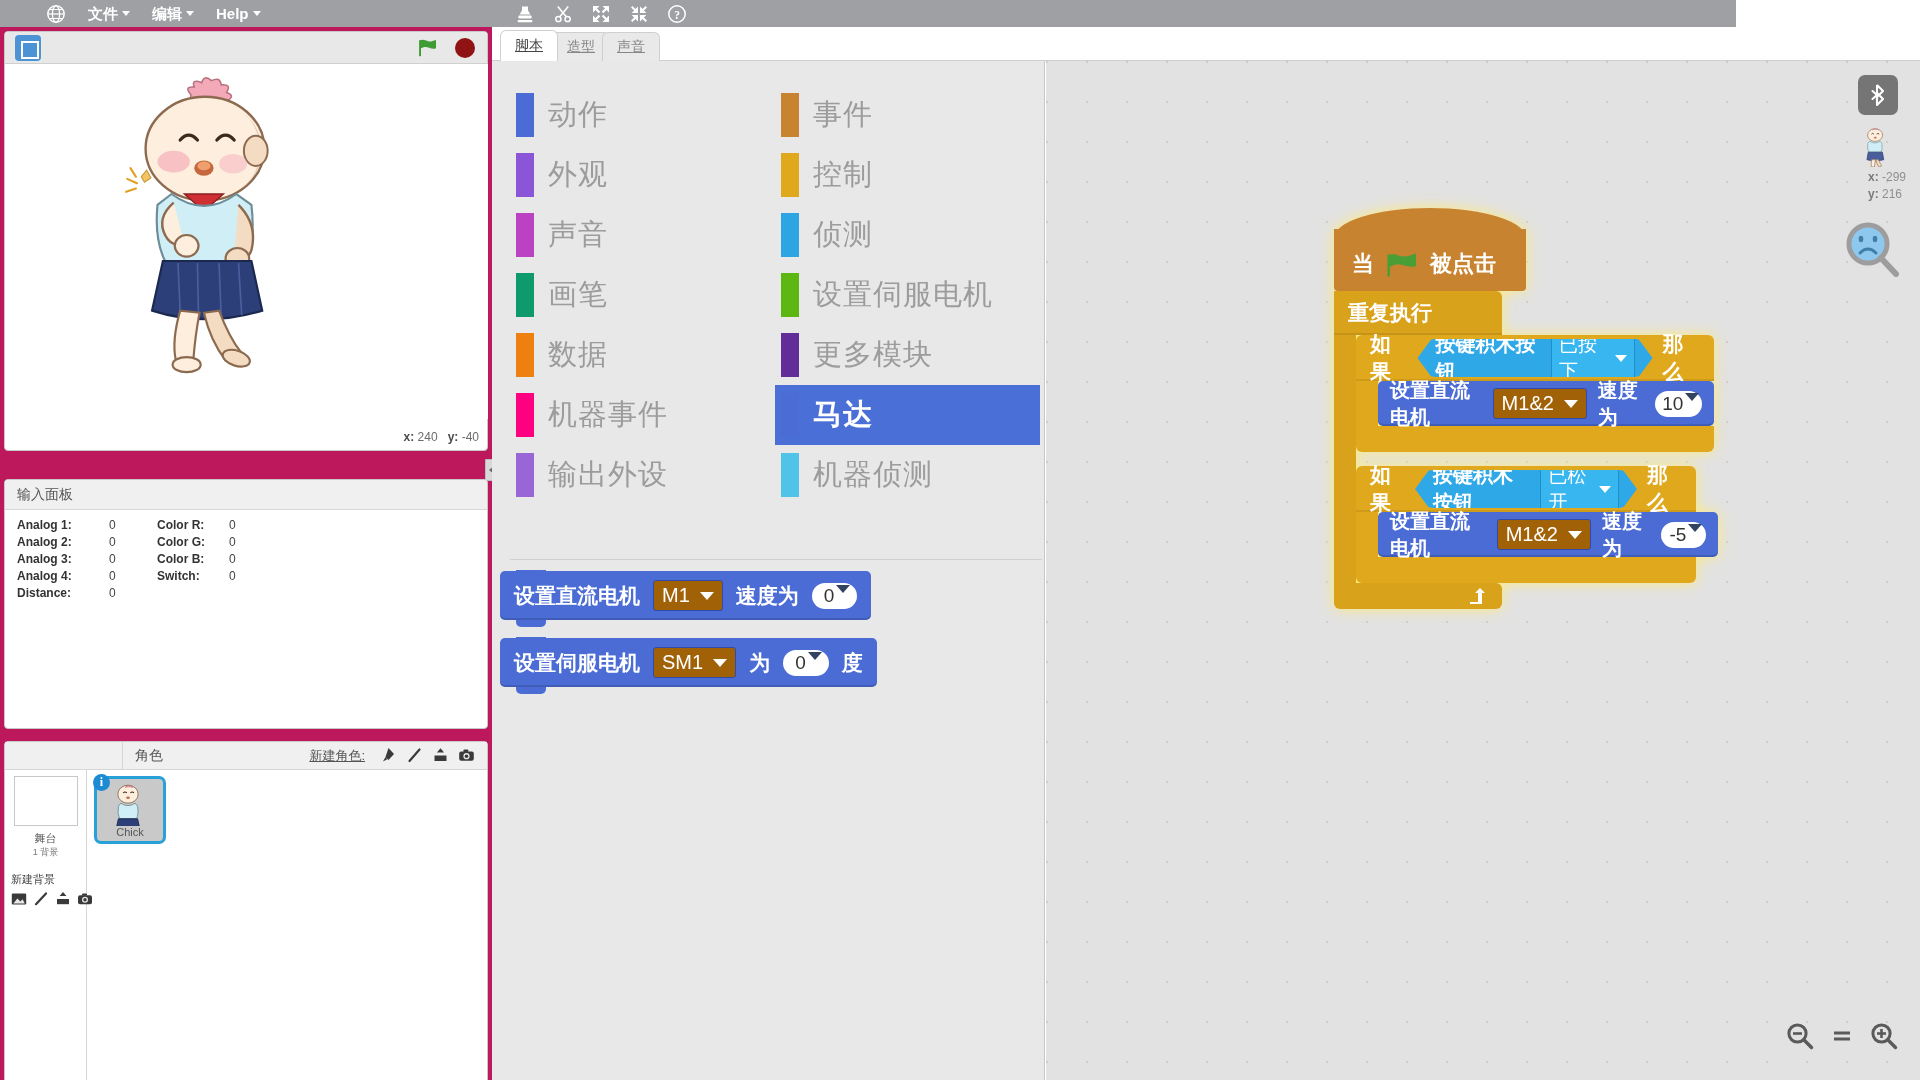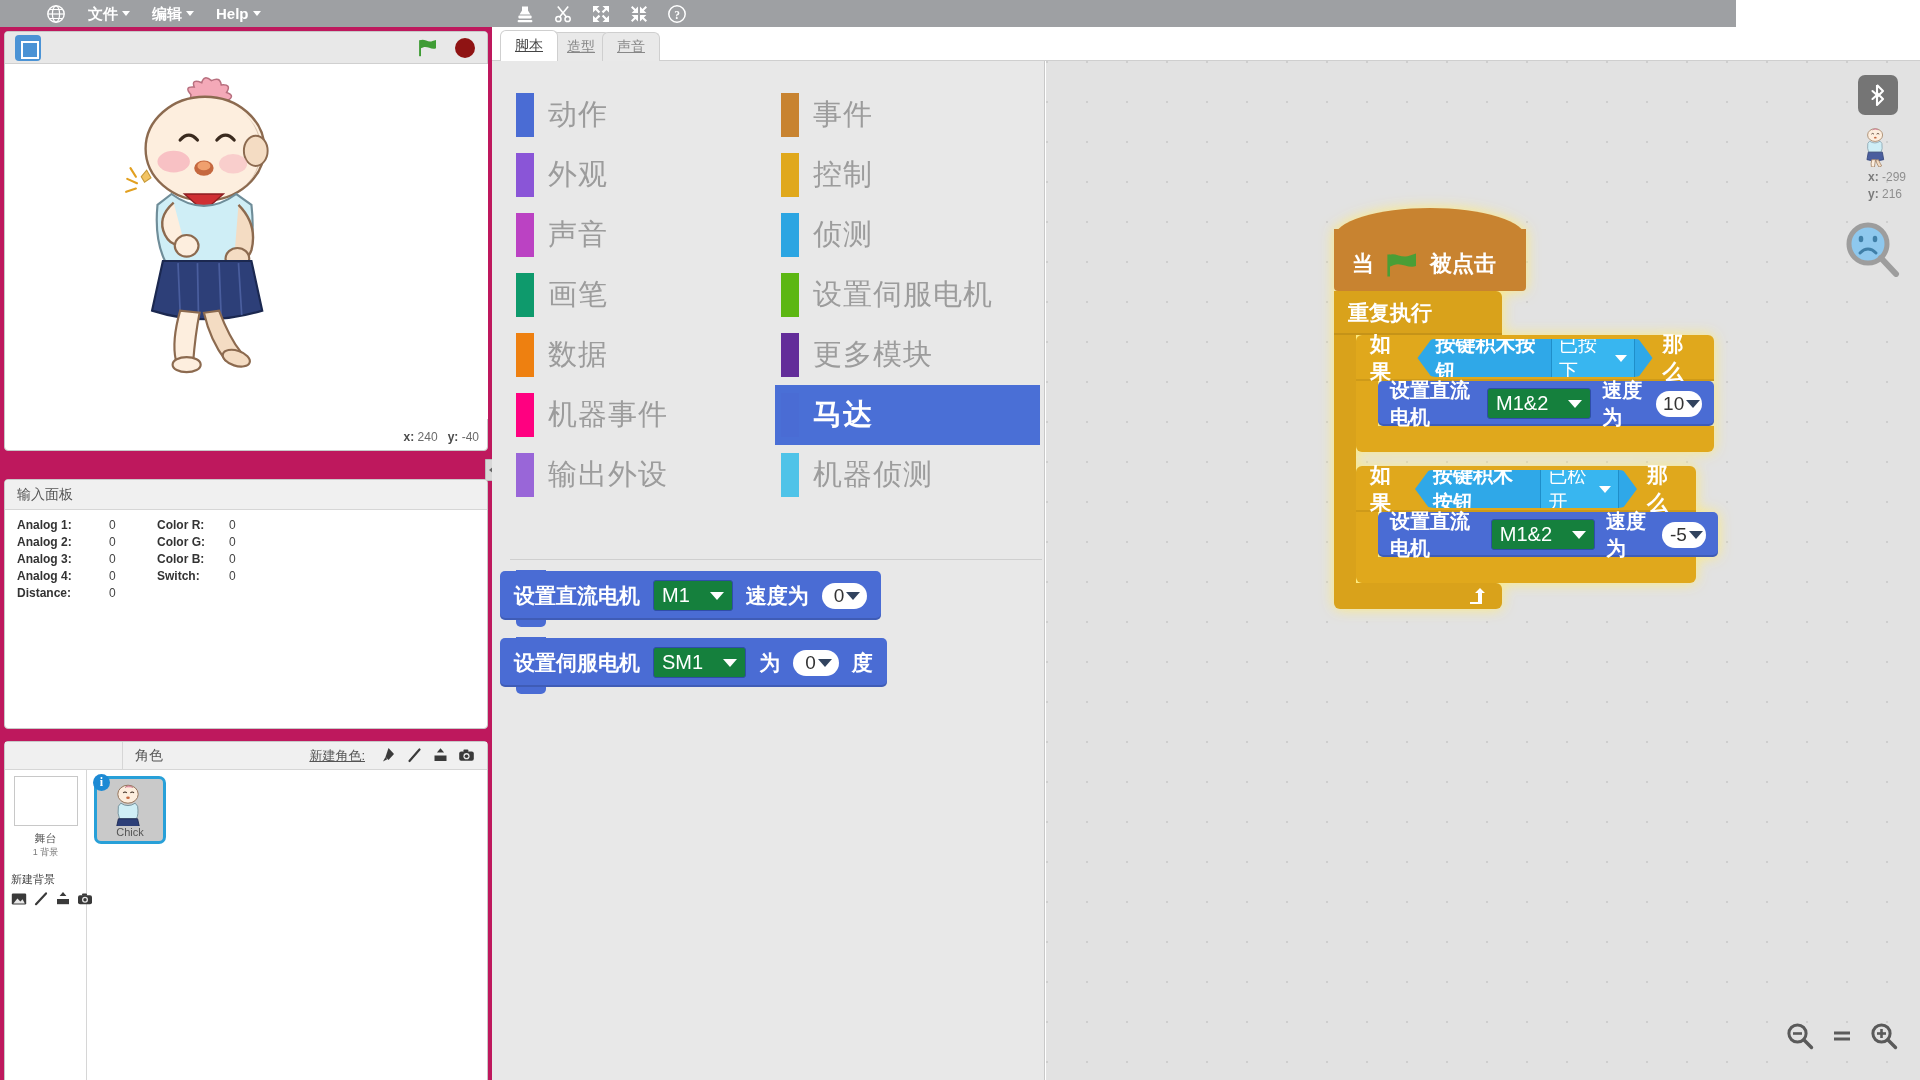--- a/index.html
+++ b/index.html
@@ -186,27 +186,27 @@
   }
   .stack-blk .notch-top {
     position: absolute; left: 16px; top: -1px; width: 30px; height: 6px;
     background: #4a6cd4; border-radius: 0 0 5px 5px;
   }
   .stack-blk .notch-bot {
     position: absolute; left: 16px; bottom: -7px; width: 30px; height: 7px;
     background: #4a6cd4; border-radius: 0 0 5px 5px;
   }
   .dropdown-flat {
-    background: #15803d; border: 1px solid #2f4da8; border-radius: 3px;
-    padding: 3px 8px; display: inline-flex; align-items: center; gap: 20px;
+    background: #a16207; border: 1px solid #2f4da8; border-radius: 3px;
+    padding: 3px 8px; display: inline-flex; align-items: center; gap: 10px;
     font-size: 20px; color: #fff; font-weight: normal;
   }
   .dropdown-round {
     background: #fff; border-radius: 14px; padding: 2px 7px 2px 12px;
-    display: inline-flex; align-items: center; gap: 2px;
+    display: inline-flex; align-items: flex-start; gap: 2px;
     font-size: 19px; color: #333; font-weight: normal; min-width: 44px;
     justify-content: center;
   }
   .tri { width: 0; height: 0; border-left: 7px solid transparent; border-right: 7px solid transparent; }
   .tri-white { border-top: 8px solid #fff; }
   .tri-dark { border-top: 8px solid #31435e; }
 
   
   .scripts {
     position: absolute; left: 554px; top: 34px; right: 0; bottom: 0;

